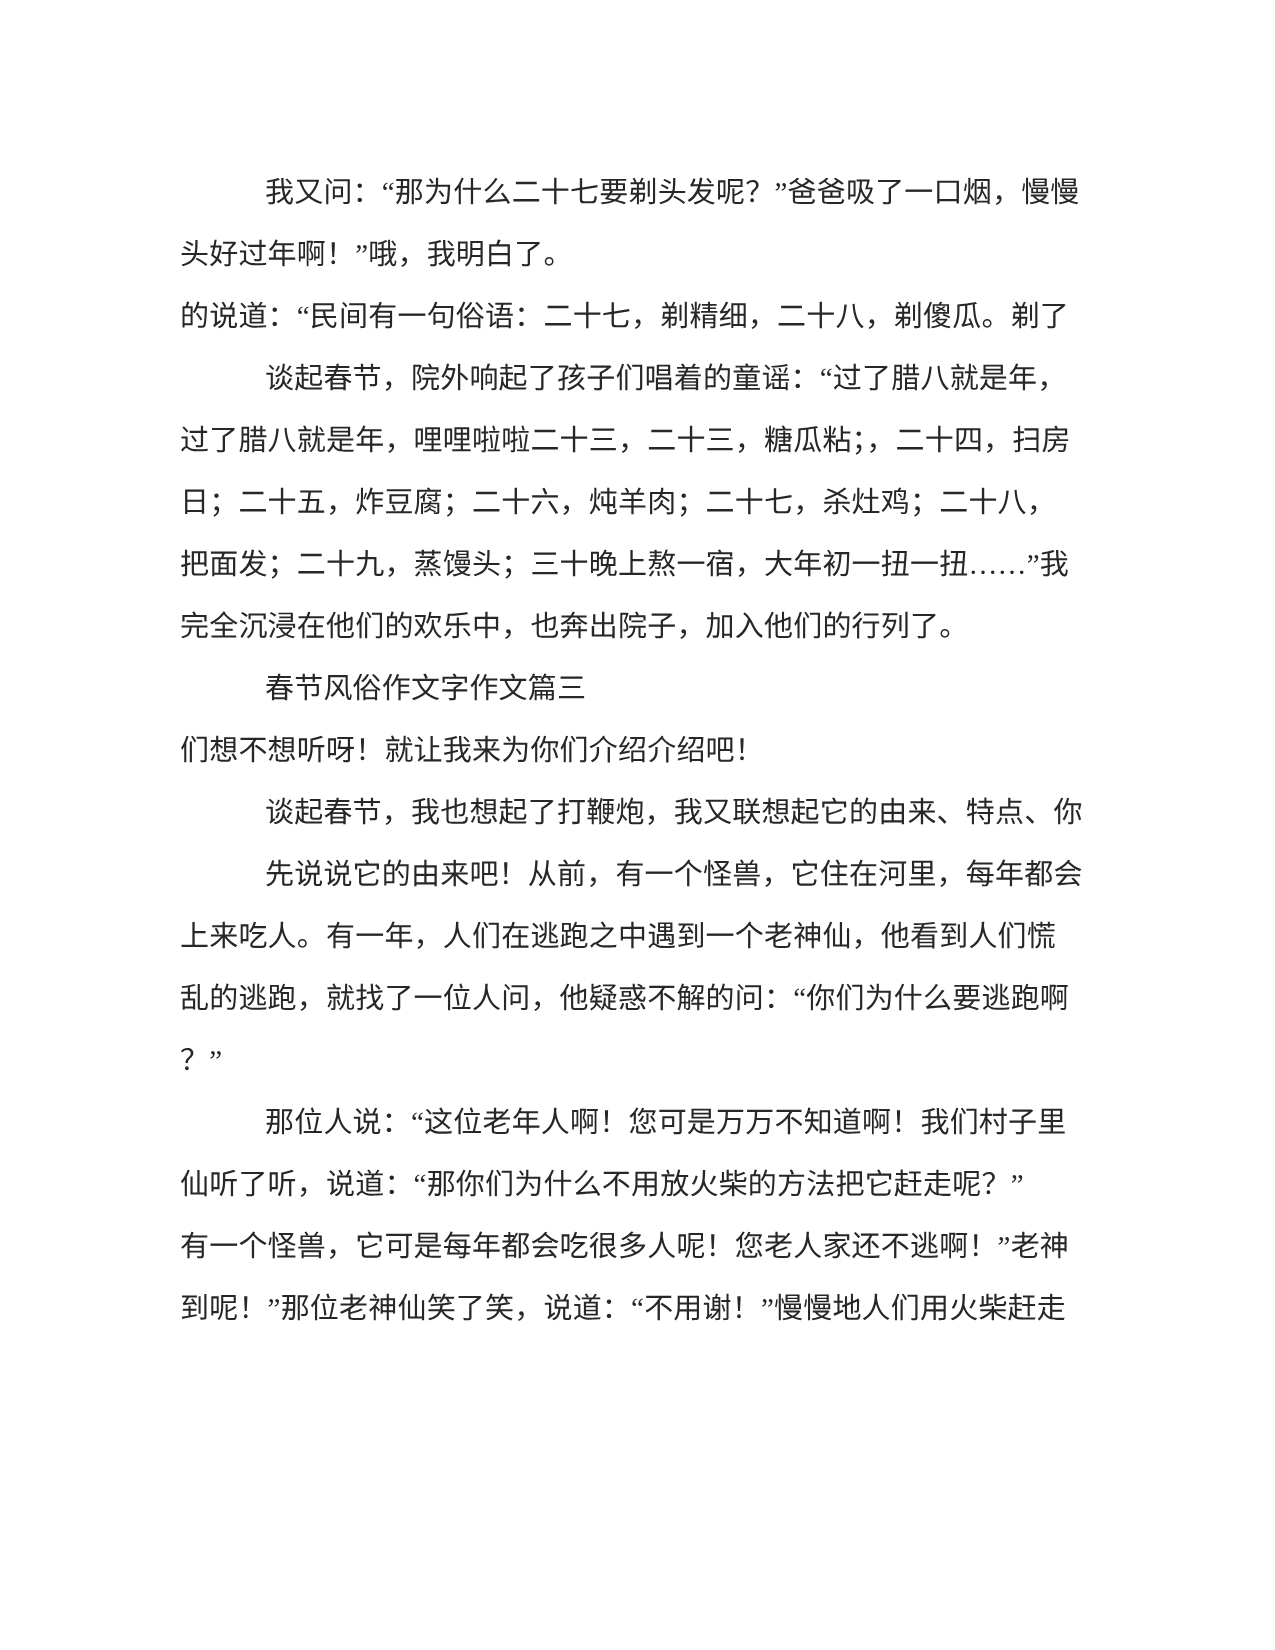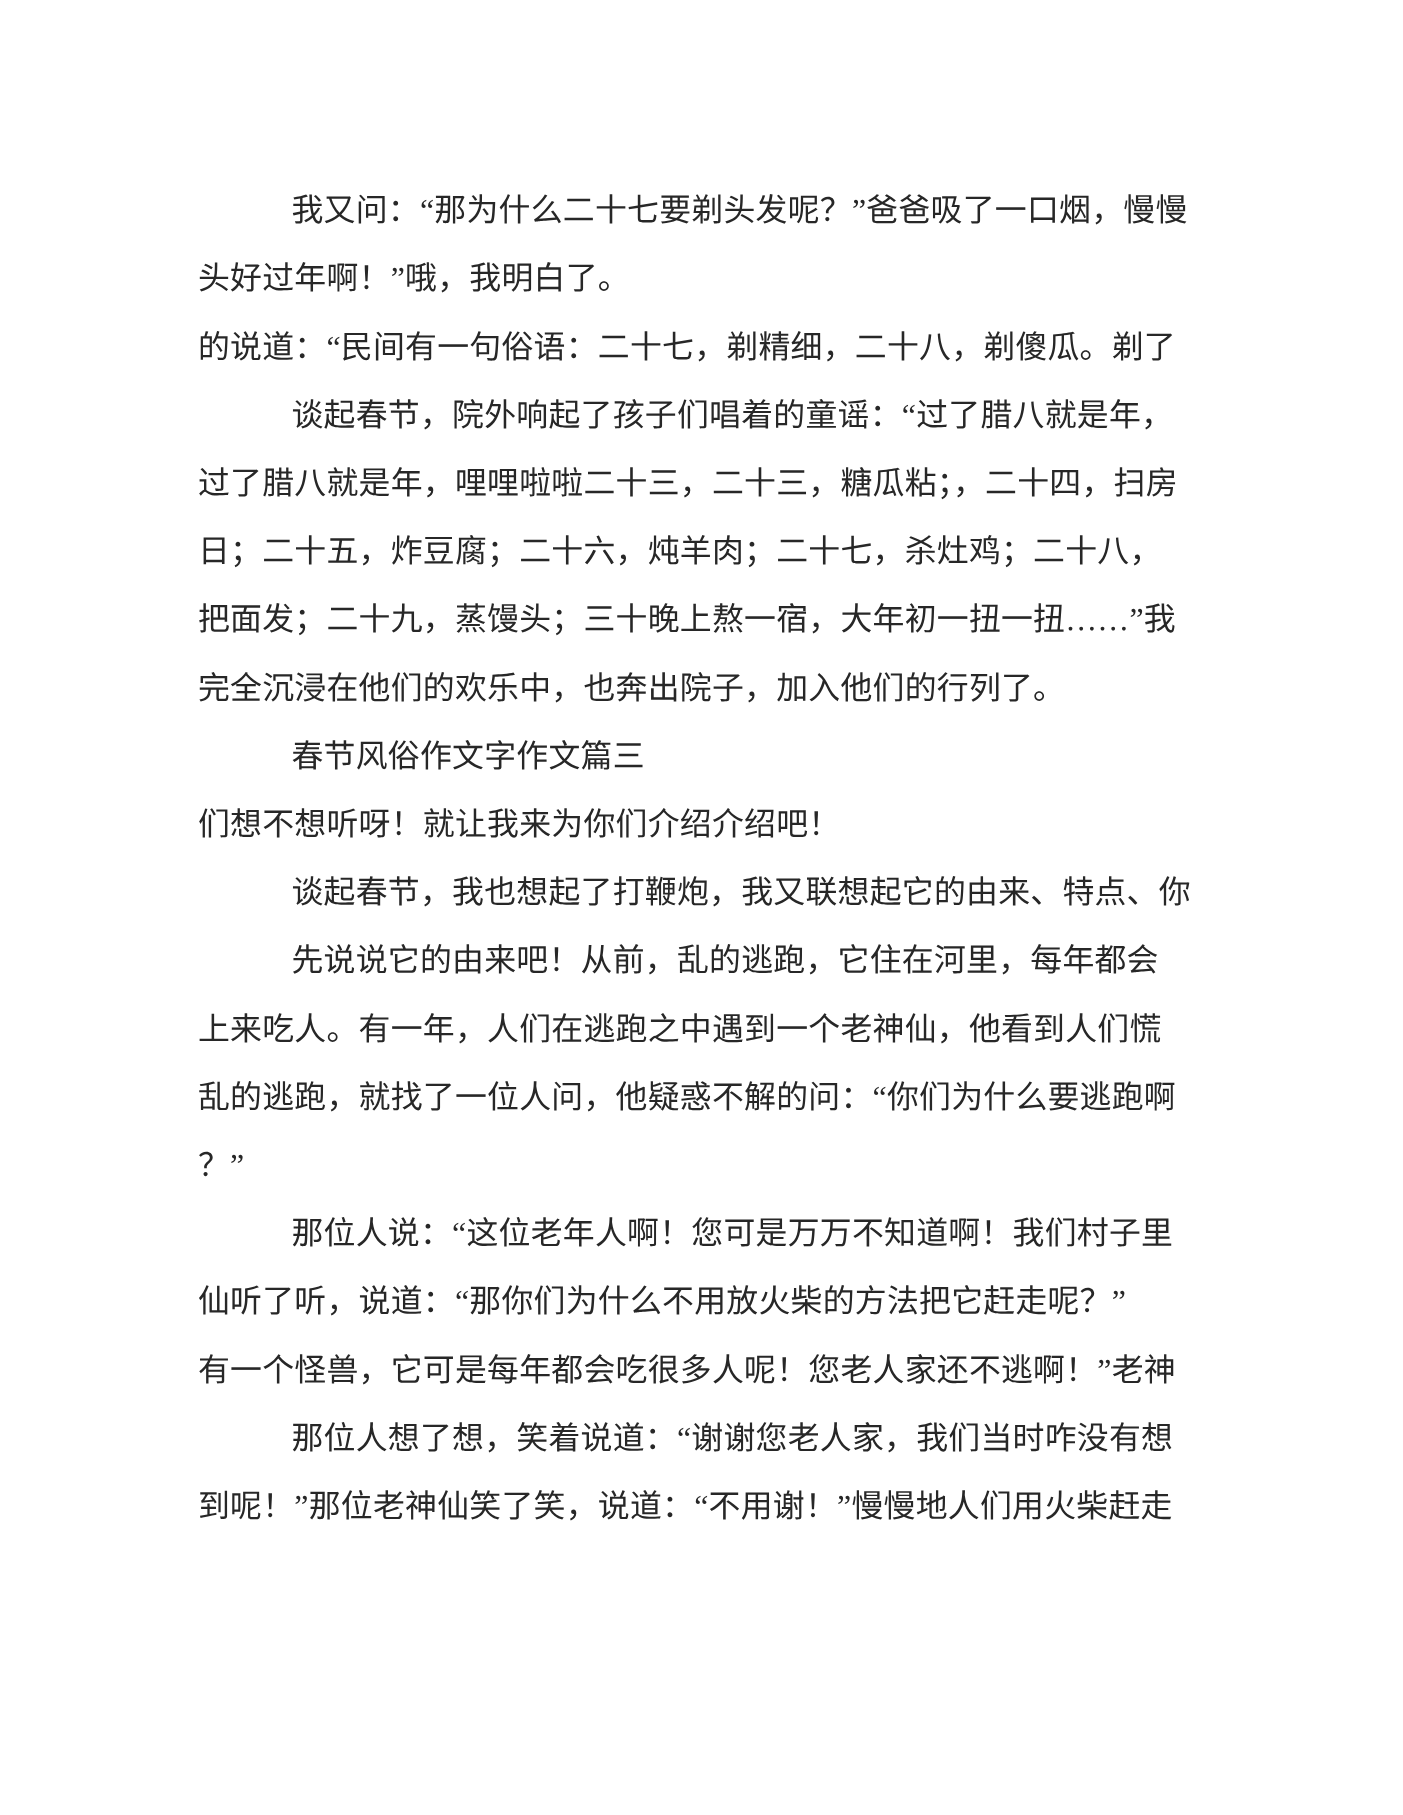--- a/index.html
+++ b/index.html
@@ -55,28 +55,27 @@
         <div class="line">完全沉浸在他们的欢乐中，也奔出院子，加入他们的行列了。</div>
       </div>
       <div class="paragraph">
         <div class="line indent">春节风俗作文字作文篇三</div>
       </div>
       <div class="paragraph">
         <div class="line">们想不想听呀！就让我来为你们介绍介绍吧！</div>
         <div class="line indent">谈起春节，我也想起了打鞭炮，我又联想起它的由来、特点、你</div>
       </div>
       <div class="paragraph">
-        <div class="line indent">先说说它的由来吧！从前，乱的逃跑，它住在河里，每年都会</div>
+        <div class="line indent">先说说它的由来吧！从前，有一个怪兽，它住在河里，每年都会</div>
         <div class="line">上来吃人。有一年，人们在逃跑之中遇到一个老神仙，他看到人们慌</div>
         <div class="line">乱的逃跑，就找了一位人问，他疑惑不解的问：“你们为什么要逃跑啊</div>
         <div class="line">？”</div>
       </div>
       <div class="paragraph">
         <div class="line indent">那位人说：“这位老年人啊！您可是万万不知道啊！我们村子里</div>
         <div class="line">仙听了听，说道：“那你们为什么不用放火柴的方法把它赶走呢？”</div>
         <div class="line">有一个怪兽，它可是每年都会吃很多人呢！您老人家还不逃啊！”老神</div>
       </div>
       <div class="paragraph">
-        <div class="line indent">那位人想了想，笑着说道：“谢谢您老人家，我们当时咋没有想</div>
         <div class="line">到呢！”那位老神仙笑了笑，说道：“不用谢！”慢慢地人们用火柴赶走</div>
       </div>
     </div>
 </div>
 
 </body></html>

